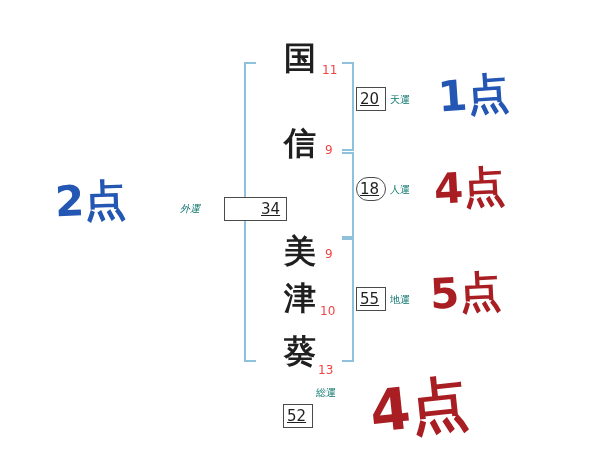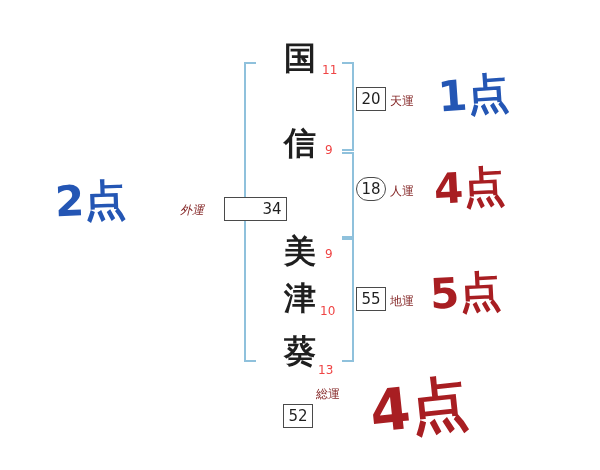--- a/index.html
+++ b/index.html
@@ -9,25 +9,25 @@
   }
   .char {
     position:absolute; font-size:32px; font-weight:bold; color:#1f1f1f;
     line-height:1; letter-spacing:0;
   }
   .strokes {
     position:absolute; font-size:12px; color:#ef4444; line-height:1;
   }
   .vbox {
     position:absolute; border:1.5px solid #4a4a4a; background:#ffffff;
-    font-size:15px; color:#1f1f1f; text-align:center;
-    min-width:22px; padding:2px 3px; line-height:1.2;
+    font-size:15px; color:#1f1f1f; text-align:left;
+    min-width:22px; padding:2px 3px; line-height:1.2;text-decoration:underline;
   }
   .flabel {
-    position:absolute; font-size:12px; color:#7f1d1d; line-height:1;
+    position:absolute; font-size:10px; color:#0f766e; line-height:1;
   }
   .score {
     position:absolute; font-weight:bold; line-height:1;
   }
   .score.blue { color:#2456b4; }
   .score.red  { color:#a81e22; }
   .sz-42 { font-size:42px; }
   .sz-58 { font-size:58px; }
   .rot-m2 { transform:rotate(-2deg); }
   .rot-m3 { transform:rotate(-3deg); }

